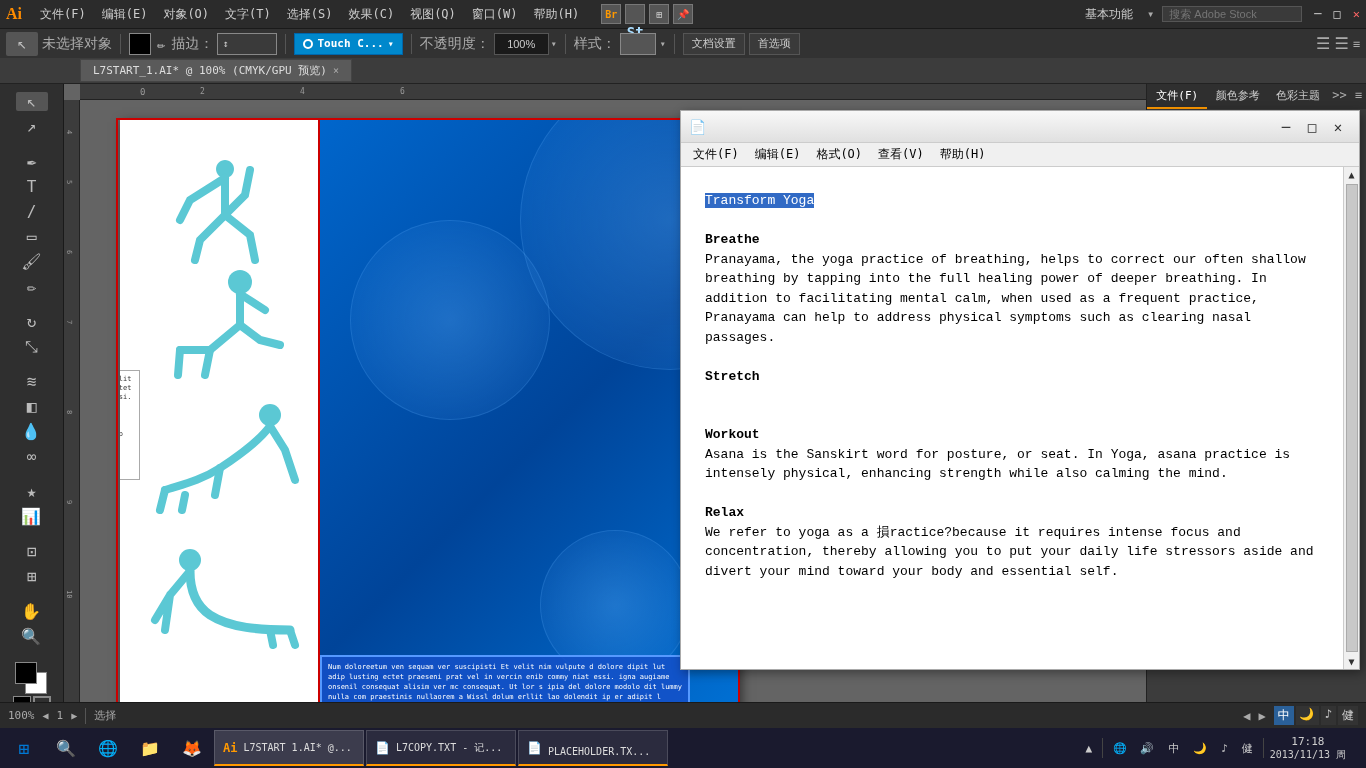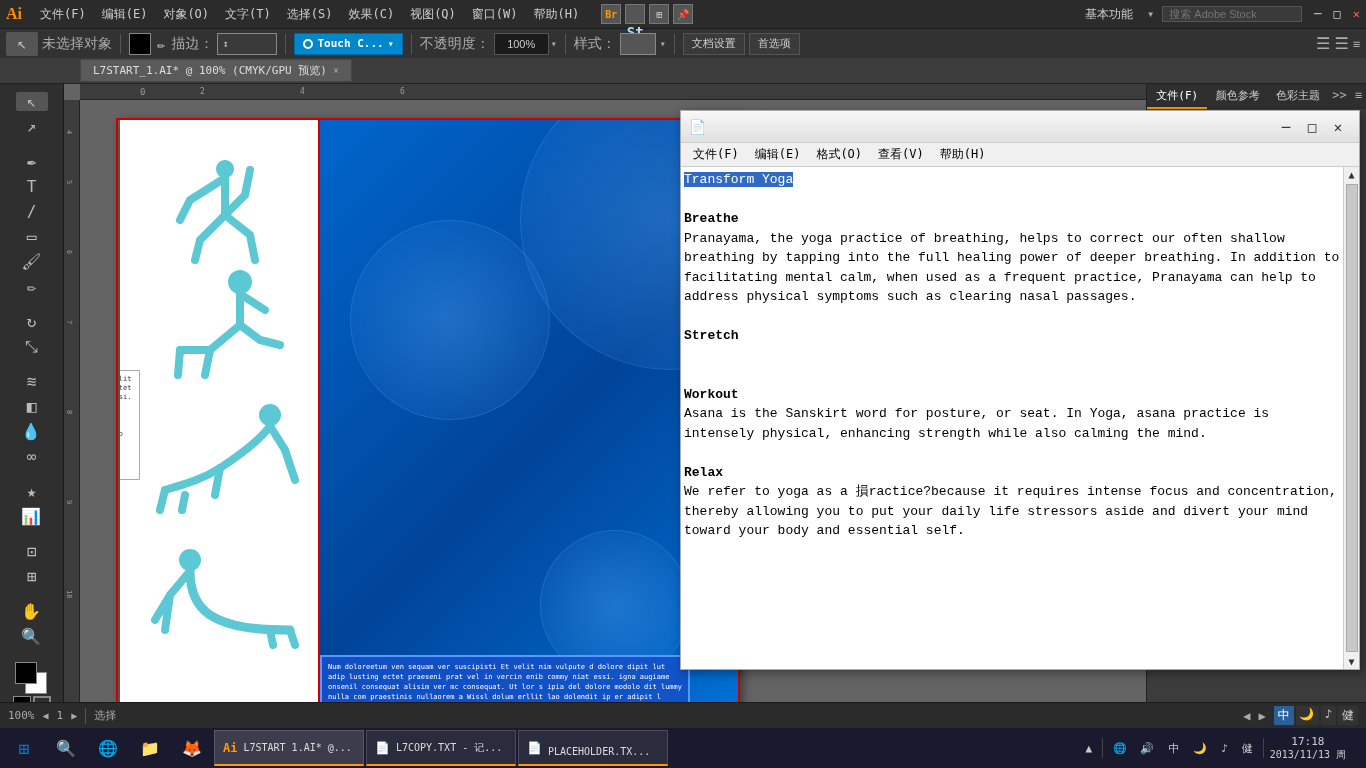--- a/index.html
+++ b/index.html
@@ -127,21 +127,21 @@
     #notepad-title-text { flex: 1; font-size: 12px; color: #000; }
     .notepad-wctrl { width: 26px; height: 22px; display: flex; align-items: center; justify-content: center; font-size: 14px; cursor: pointer; color: #333; }
 
     #notepad-menu {
       height: 24px; background: #f0f0f0; display: flex; align-items: center;
       padding: 0 4px; border-bottom: 1px solid #ccc;
     }
     .notepad-menu-item { font-size: 12px; color: #000; padding: 2px 8px; cursor: pointer; }
 
     #notepad-body {
-      flex: 1; overflow-y: auto; background: white; padding: 3px;
+      flex: 1; overflow-y: auto; background: white; padding: 24px;
       font-family: 'Courier New', monospace; font-size: 13px; line-height: 1.5;
       color: #000;
     }
     .notepad-highlight { background: #316ac5; color: white; }
     .notepad-scrollbar { width: 16px; background: #f0f0f0; }
 
     
     #status-bar {
       width: 100%; height: 28px; background: #2b2b2b; display: flex; align-items: center;
       padding: 0 8px; gap: 12px; border-top: 1px solid #1a1a1a; position: absolute; bottom: 0;

